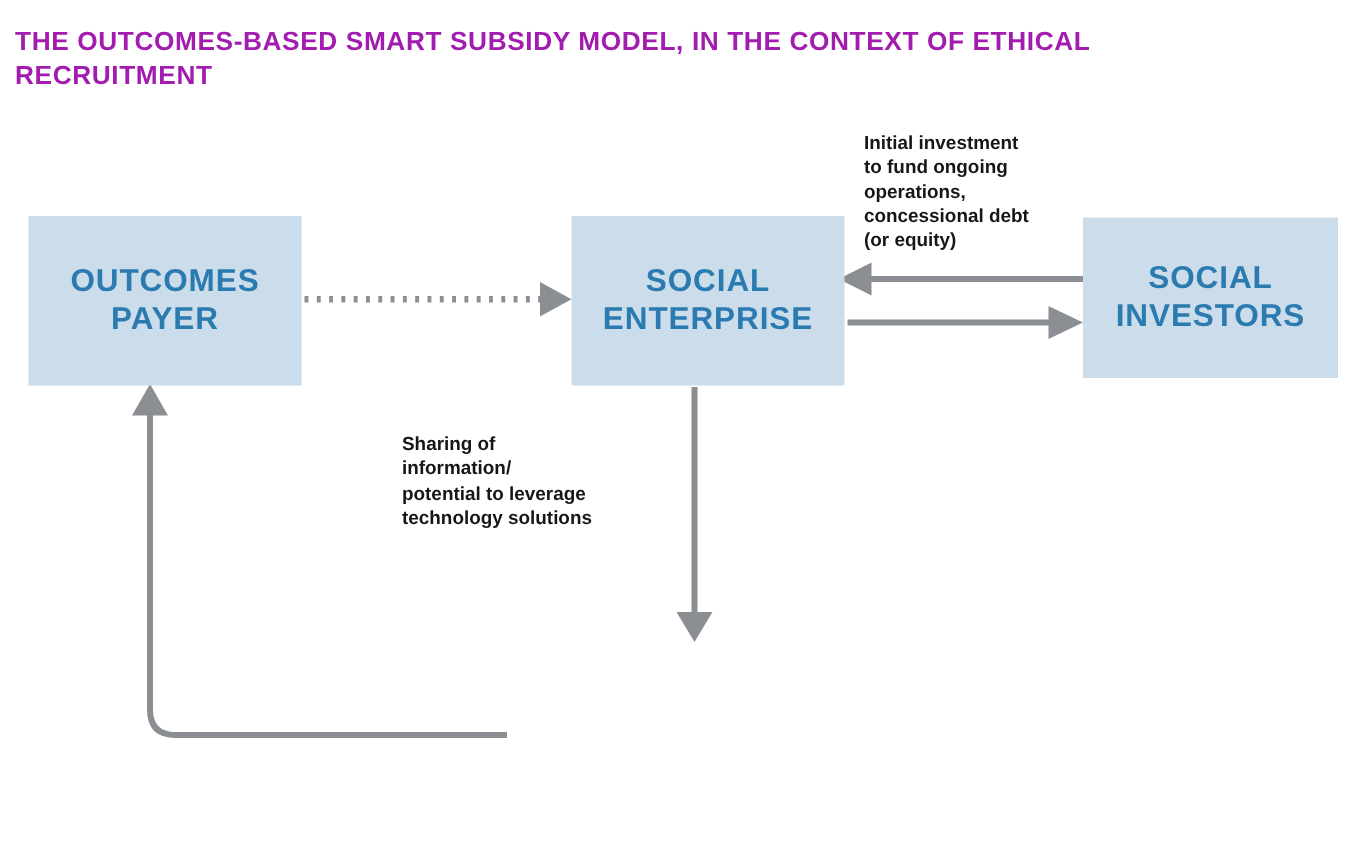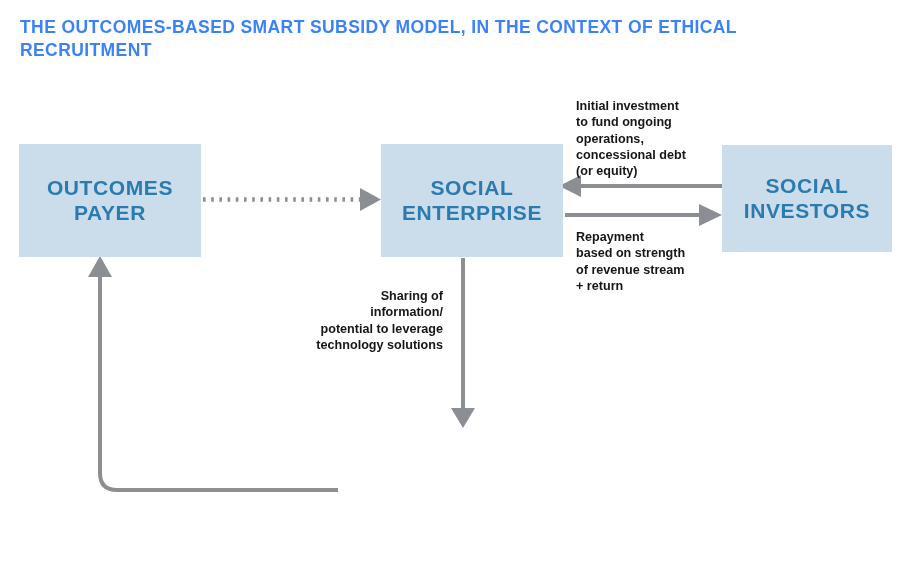--- a/index.html
+++ b/index.html
@@ -15,28 +15,28 @@
     position: relative;
     width: 911px;
     height: 570px;
     background: #ffffff;
     overflow: hidden;
   }
 
   
   #title {
     position: absolute;
-    left: 20px;
+    left: 10px;
     top: 16px;
     width: 850px;
     font-size: 17.5px;
     font-weight: bold;
     line-height: 1.32;
     letter-spacing: 0.4px;
-    color: #3b82f6;
+    color: #a21caf;
     text-transform: uppercase;
   }
 
   
   .node {
     position: absolute;
     background: #cbdcea;
     display: flex;
     align-items: center;
     justify-content: center;
@@ -60,23 +60,23 @@
   
   .note {
     position: absolute;
     font-size: 12.6px;
     font-weight: bold;
     line-height: 1.30;
     color: #16161a;
     white-space: pre-line;
   }
   #note-premium    { left: 219px; top: 87px;  width: 170px; text-align: left; }
-  #note-initial    { left: 576px; top: 87px;  width: 180px; text-align: left; margin-top: 11px; }
+  #note-initial    { left: 576px; top: 87px;  width: 180px; text-align: left; }
   #note-repayment  { left: 576px; top: 229px; width: 180px; text-align: left; }
-  #note-sharing    { left: 268px; top: 288px; width: 175px; text-align: right; }
+  #note-sharing    { left: 268px; top: 288px; width: 175px; }
   #note-reporting  { left: 120px; top: 444px; width: 190px; text-align: left; }
 
   
   #connectors {
     position: absolute;
     left: 0; top: 0;
     width: 911px;
     height: 570px;
     pointer-events: none;
   }
@@ -145,24 +145,20 @@
   </div>
 
 
 
   <div class="note" id="note-initial">Initial investment
 to fund ongoing
 operations,
 concessional debt
 (or equity)</div>
 
-  <div class="note" id="note-repayment">Repayment
-based on strength
-of revenue stream
-+ return</div>
 
   <div class="note" id="note-sharing">Sharing of
 information/
 potential to leverage
 technology solutions</div>
 
 
 </div>
 
 </body></html>

